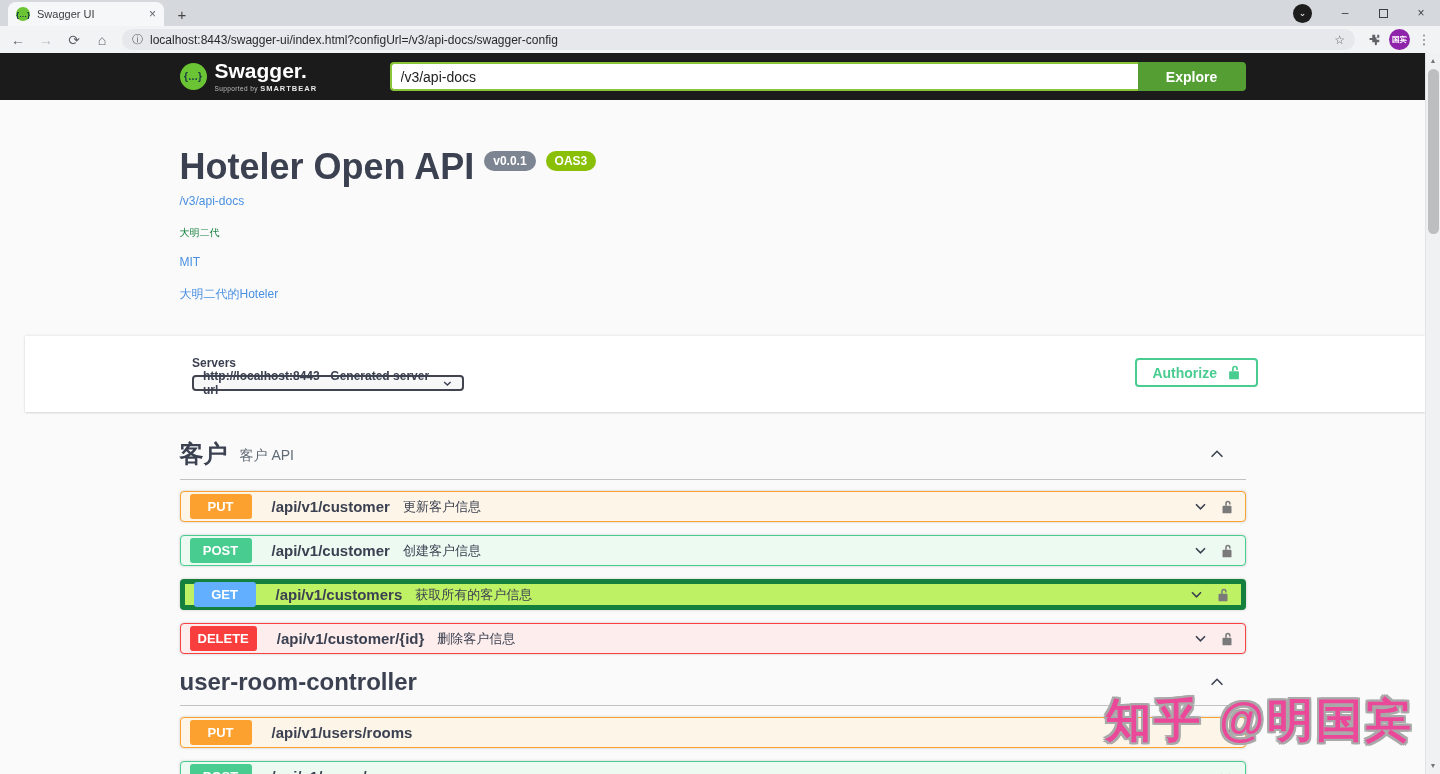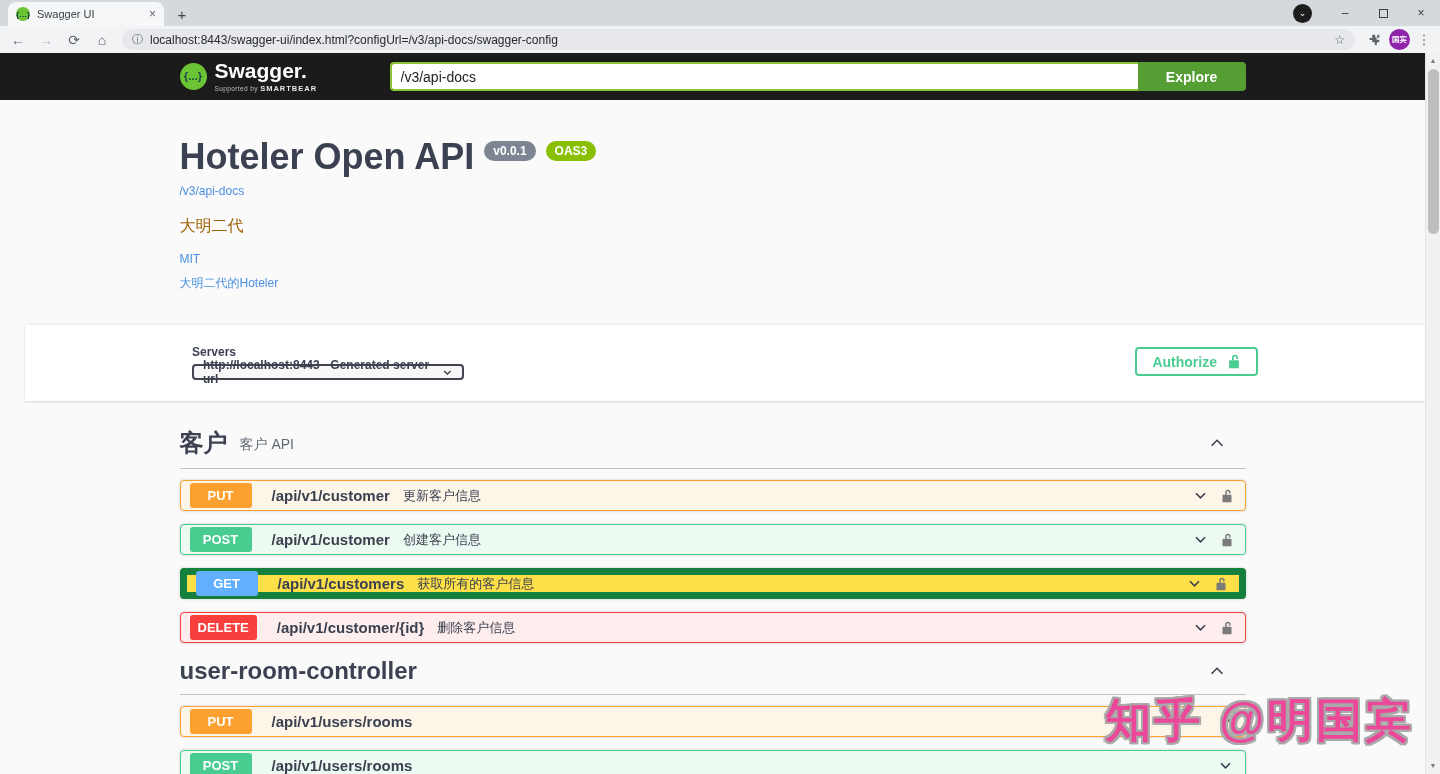--- a/index.html
+++ b/index.html
@@ -41,30 +41,30 @@
   .sw-logo-circle { width:27px; height:27px; border-radius:50%; background:#6ac433; color:#173647; font-weight:bold; font-size:10px; display:flex; align-items:center; justify-content:center; }
   .sw-logo-text { color:#fff; font-size:21px; font-weight:bold; line-height:1; }
   .sw-logo-sub { color:#bfbfbf; font-size:6.5px; letter-spacing:.4px; margin-top:2px; }
   .sw-logo-sub b { color:#e8e8e8; font-size:7.5px; letter-spacing:1px; }
   .sw-search { display:flex; }
   .sw-input { width:748px; height:29px; border:2px solid #8ac437; border-right:none; border-radius:4px 0 0 4px; padding:0 9px; font-size:14px; color:#222; font-family:"Liberation Sans",sans-serif; outline:none; background:#fff; }
   .sw-explore { width:108px; height:29px; border:none; border-radius:0 4px 4px 0; background:#549e33; color:#fff; font-weight:bold; font-size:14px; cursor:pointer; }
 
   
   .info-sec { padding-top:36px; }
-  .info-title-row { display:flex; align-items:center; gap:10px; }
+  .info-title-row { display:flex; align-items:center; gap:10px;margin-top:10px; }
   .info-title { font-size:36px; font-weight:bold; color:#3b4151; }
   .badge { font-size:12px; font-weight:bold; color:#fff; padding:3px 9px; border-radius:11px; position:relative; top:-6px; }
   .badge-version { background:#7d8492; }
   .badge-oas { background:#89bf04; }
   .link { color:#4990e2; text-decoration:none; }
   .spec-link { display:inline-block; font-size:12px; margin-top:6px; }
-  .info-desc { font-size:16px; color:#a16207; margin-top:17px; }
+  .info-desc { font-size:10px; color:#15803d; margin-top:17px; }
   .mit-link { display:inline-block; font-size:12px; margin-top:15px; }
-  .ext-link { display:block; font-size:12px; margin-top:8px; }
+  .ext-link { display:block; font-size:12px; margin-top:16px; }
 
   
   .scheme-band { margin-top:33px; background:#fff; box-shadow:0 1px 2px rgba(0,0,0,.15), 0 -1px 2px rgba(0,0,0,.06); padding:20px 0 21px;margin-left:25px; }
   .scheme-band .wrap { display:flex; align-items:flex-end; justify-content:space-between; }
   .servers-label { font-size:12px; font-weight:bold; color:#3b4151; margin-bottom:5px; }
   .server-select { width:272px; height:16px; border:2px solid #41444e; border-radius:4px; background:#f7f7f7; display:flex; align-items:center; justify-content:space-between; padding:0 9px; font-size:12px; font-weight:bold; color:#3b4151; cursor:pointer; }
   .auth-btn { height:29px; border:2px solid #49cc90; border-radius:4px; background:#fff; color:#49cc90; font-weight:bold; font-size:14px; display:flex; align-items:center; gap:10px; padding:0 15px; margin-bottom:4px; cursor:pointer; }
 
   
   .op-section { margin-top:26px; }
@@ -73,21 +73,21 @@
   .sec-sub { font-size:14px; color:#606a75; margin-left:12px; padding-top:4px; }
   .sec-arrow { margin-left:auto; margin-right:20px; display:flex; }
   .op-rows { padding-top:11px; }
   .op-row { height:31px; border-radius:4px; display:flex; align-items:center; padding:0 9px; margin-bottom:13px; box-shadow:0 0 3px rgba(0,0,0,.19); cursor:pointer; }
   .op-badge { min-width:62px; height:25px; border-radius:3px; color:#fff; font-weight:bold; font-size:13px; display:flex; align-items:center; justify-content:center; padding:0 8px; }
   .op-path { font-family:Liberation Sans, sans-serif; font-size:15px; font-weight:bold; color:#3b4151; margin-left:20px; }
   .op-desc { font-size:13px; color:#3b4151; margin-left:13px; }
   .op-icons { margin-left:auto; display:flex; align-items:center; gap:13px; margin-right:3px; }
   .row-put    { background:#fdf5e8; border:1px solid #fca130; } .row-put    .op-badge { background:#fca130; }
   .row-post   { background:#ecfaf2; border:1px solid #49cc90; } .row-post   .op-badge { background:#49cc90; }
-  .row-get    { background:#fde047; border:7px solid #15803d; } .row-get    .op-badge { background:#61affe; }
+  .row-get    { background:#bef264; border:5px solid #15803d; } .row-get    .op-badge { background:#61affe; }
   .row-delete { background:#fdeded; border:1px solid #f93e3e;justify-content:flex-end; } .row-delete .op-badge { background:#f93e3e; }
 
   
   .watermark { position:absolute; top:690px; right:26px; font-size:46px; font-weight:bold; letter-spacing:3px; color:#ec4899;
     text-shadow:-2px -2px 0 #a9a9a9, 2px -2px 0 #a9a9a9, -2px 2px 0 #a9a9a9, 2px 2px 0 #a9a9a9, 0 2px 0 #a9a9a9, 2px 0 0 #a9a9a9, 0 -2px 0 #a9a9a9, -2px 0 0 #a9a9a9;
     z-index:30; pointer-events:none; white-space:nowrap; }
 
   
   .scrollbar { position:absolute; top:53px; right:0; width:15px; height:721px; background:#f0f1f2; border-left:1px solid #e2e3e5; z-index:40; display:flex; flex-direction:column; align-items:center; }
   .sb-arrow { font-size:7px; color:#757575; height:14px; display:flex; align-items:center; }

